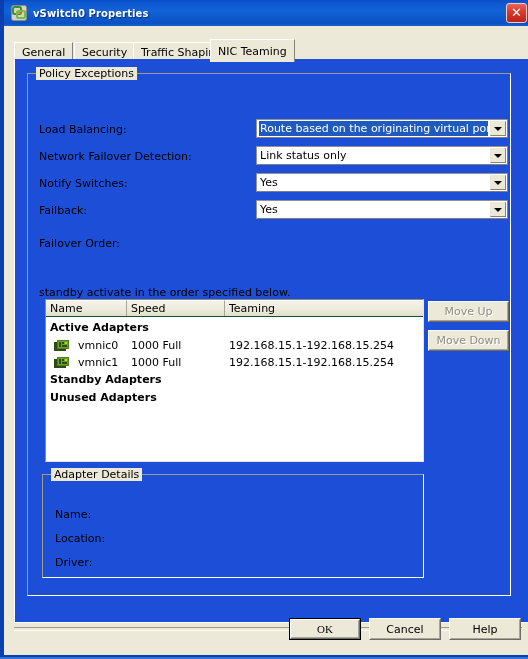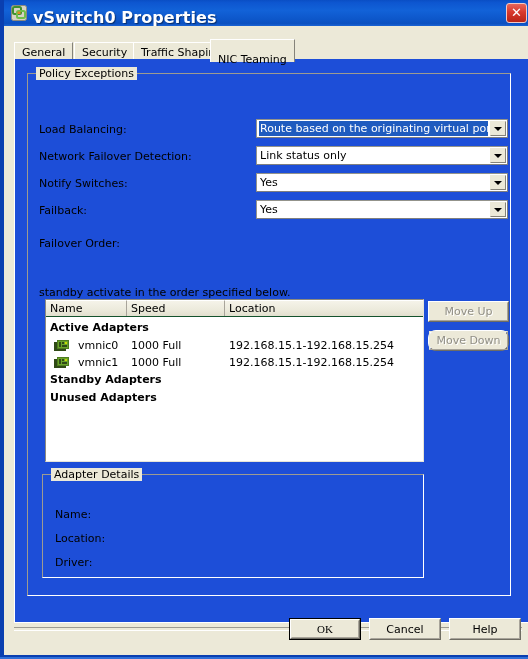--- a/index.html
+++ b/index.html
@@ -52,21 +52,21 @@
     height: 26px;
   }
   #title-icon {
     position: absolute;
     left: 7px; top: 5px;
     width: 16px; height: 16px;
   }
   #title-text {
     position: absolute;
     left: 29px; top: 8px;
-    font-size: 16px;
+    font-size: 10px;
     font-weight: bold;
     color: #ffffff;
     text-shadow: 1px 1px 1px rgba(0,0,0,0.45);
     letter-spacing: 0.1px;
     white-space: nowrap;
   }
   #close-btn {
     position: absolute;
     right: 5px; top: 3px;
     width: 21px; height: 20px;
@@ -115,21 +115,21 @@
     border-right: 1px solid #85837a;
     padding: 2px 7px 0 7px;
     font-size: 11px;
     line-height: 15px;
     white-space: nowrap;
     cursor: default;
   }
   .tab.active {
     top: 0px;
     height: 23px;
-    padding-top: 12px;
+    padding-top: 4px;
     background: #ece9d8;
     z-index: 5;
     border-bottom: 0;
   }
   #tab-underline {
     position: absolute;
     left: 6px; top: 33px;
     width: 508px;
     height: 1px;
     background: #ffffff;
@@ -436,21 +436,21 @@
         <div class="combo-arrow"></div>
       </div>
 
       <div class="static-text" style="left:24px; top:178px;">Failover Order:</div>
       <div class="static-text" style="left:24px; top:227px; width:450px;">standby activate  in the order specified below.</div>
 
       <div id="adapter-list" style="top:240px;">
         <div id="list-header">
           <div class="col-head" style="left:0px; width:81px;">Name</div>
           <div class="col-head" style="left:81px; width:98px;">Speed</div>
-          <div class="col-head" style="left:179px; width:198px; border-right:0;">Location</div>
+          <div class="col-head" style="left:179px; width:198px; border-right:0;">Teaming</div>
         </div>
 
         <div class="list-body">
 
           <div class="group-row" style="top:4px;">Active Adapters</div>
 
           <div class="adapter-row" style="top:21px;">
             <span class="nic-icon">
               <svg width="15" height="13" viewBox="0 0 15 13">
                 <rect x="0" y="2" width="12" height="9" fill="#2f4a16"></rect>
@@ -486,21 +486,21 @@
 
           <div class="group-row" style="top:56px;text-align:right;">Standby Adapters</div>
 
           <div class="group-row" style="top:74px;">Unused Adapters</div>
         </div>
       </div>
 
       <div class="btn disabled" style="left:413px; top:242px; width:81px; height:21px;">
         <span class="btn-in">Move Up</span>
       </div>
-      <div class="btn disabled" style="left:413px; top:271px; width:81px; height:21px;border-radius:8px;">
+      <div class="btn disabled" style="left:413px; top:271px; width:81px; height:21px;">
         <span class="btn-in">Move Down</span>
       </div>
 
       <div class="groupbox" style="left:27px; top:415px; width:382px; height:104px;">
         <span class="gb-label">Adapter Details</span>
       </div>
 
       <div class="static-text" style="left:40px; top:449px;">Name:</div>
       <div class="static-text" style="left:110px; top:449px;"></div>
 

